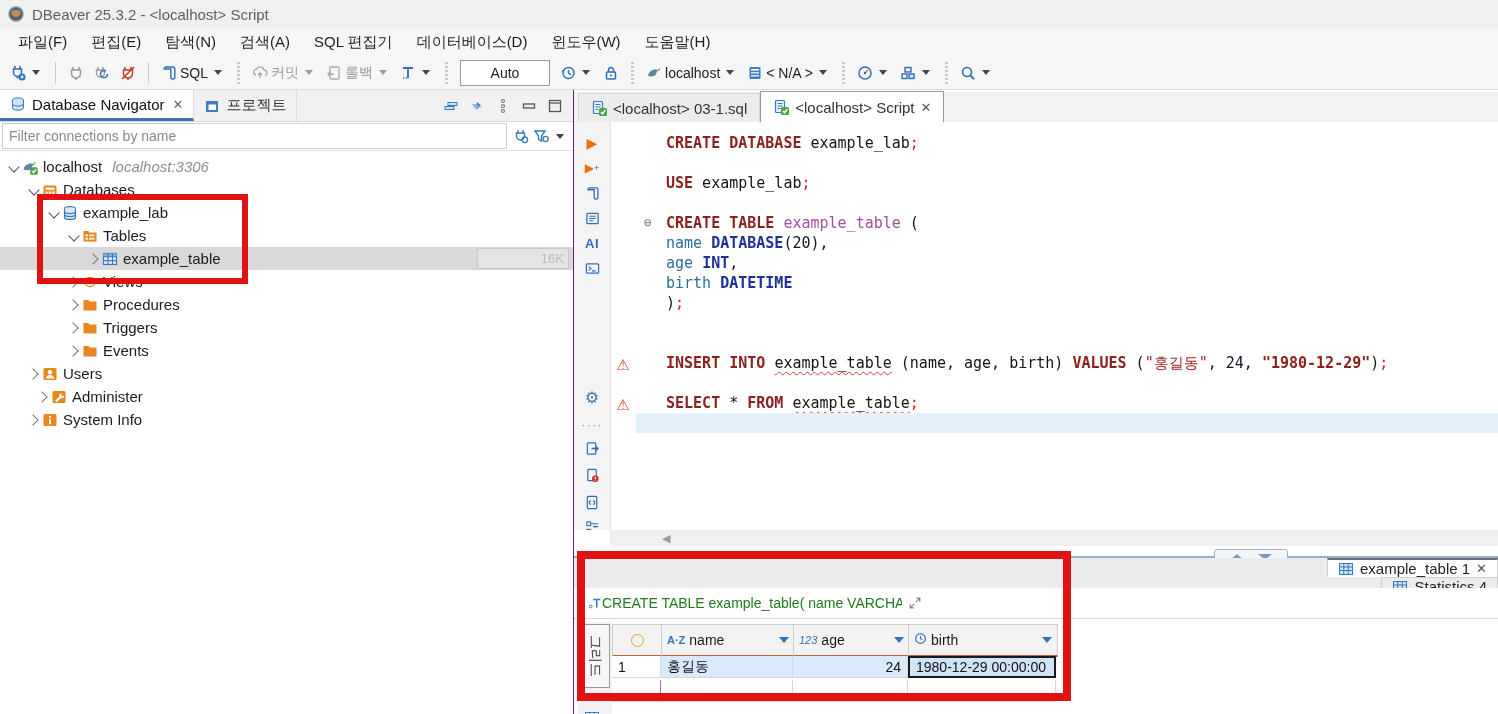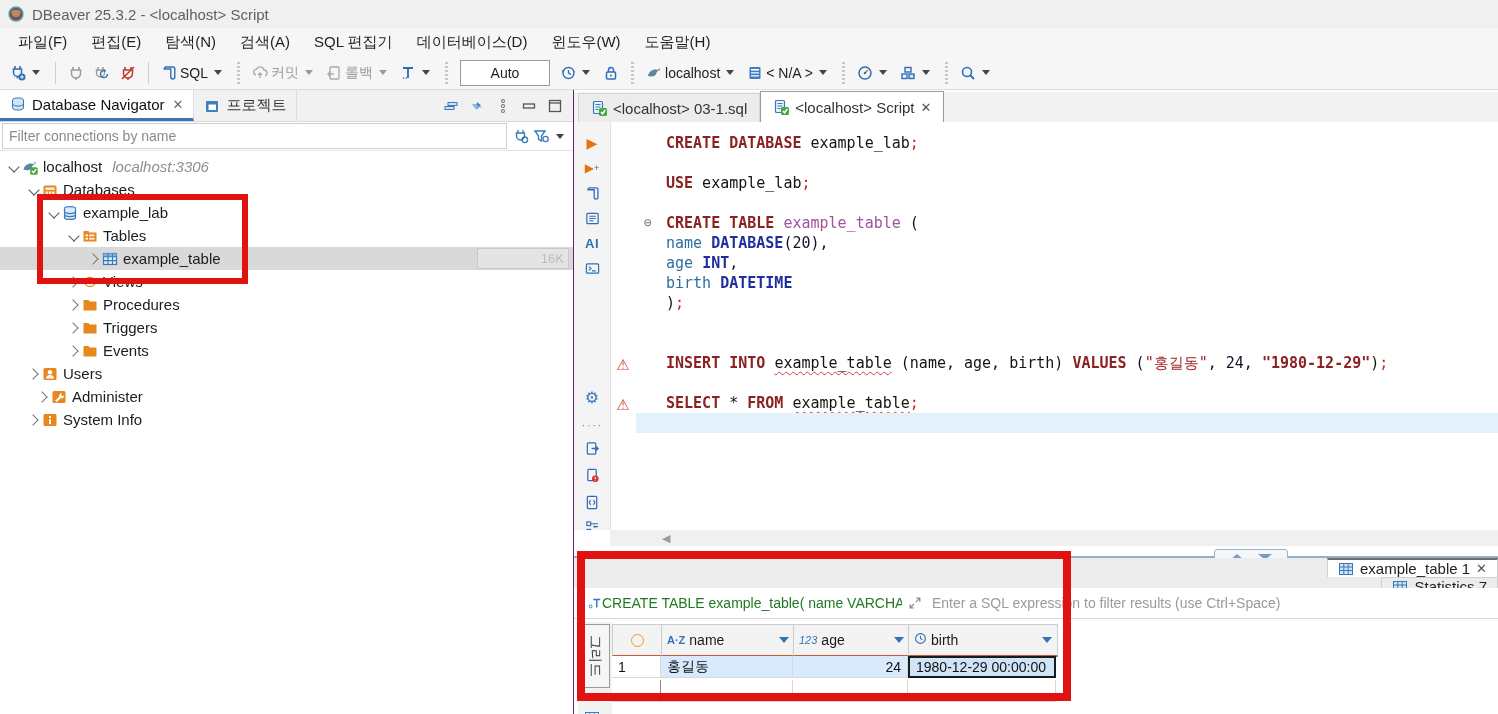--- a/index.html
+++ b/index.html
@@ -652,38 +652,37 @@
               <span>example_table 1</span>
               <span class="x">✕</span>
             </div>
             <div class="rtab">
               <span class="icon">
                 <svg viewBox="0 0 16 16">
                   <rect x="1.5" y="2.5" width="13" height="11" fill="#cfe3f5" stroke="#3a7ab8"></rect>
                   <path d="M1.5 6h13M1.5 9.5h13M5.8 2.5v11M10.2 2.5v11" stroke="#3a7ab8"></path>
                 </svg>
               </span>
-              <span>Statistics 7</span>
+              <span>Statistics 4</span>
             </div>
           </div>
         <div class="rfilter">
           <span style="width:14px"></span>
           <span class="icon sm">
               <svg viewBox="0 0 16 16">
                 <circle cx="3" cy="12" r="1.6" fill="none" stroke="#3a7ab8" stroke-width="1.1"></circle>
                 <path d="M6 4h8M10 4v9" stroke="#3a7ab8" stroke-width="1.7"></path>
               </svg>
             </span>
           <span class="sqltxt">CREATE TABLE example_table( name VARCHA</span>
           <span class="expandico icon sm">
               <svg viewBox="0 0 16 16">
                 <path d="M9.5 2.5H13.5V6.5M13.5 2.5L9 7M6.5 13.5H2.5V9.5M2.5 13.5L7 9" fill="none" stroke="#8a8a8a" stroke-width="1.4"></path>
               </svg>
             </span>
-          <span class="ph">Enter a SQL expression to filter results (use Ctrl+Space)</span>
         </div>
         <div class="grid">
           <div class="gstrip">
             <div class="vtab">
                 <span>그리드</span>
               </div>
             <span class="icon gicon">
                 <svg viewBox="0 0 16 16" width="20" height="20">
                   <rect x="1.5" y="2.5" width="13" height="11" fill="#fff" stroke="#3a7ab8"></rect>
                   <path d="M1.5 6h13M1.5 9.5h13M5.8 2.5v11M10.2 2.5v11" stroke="#3a7ab8"></path>

